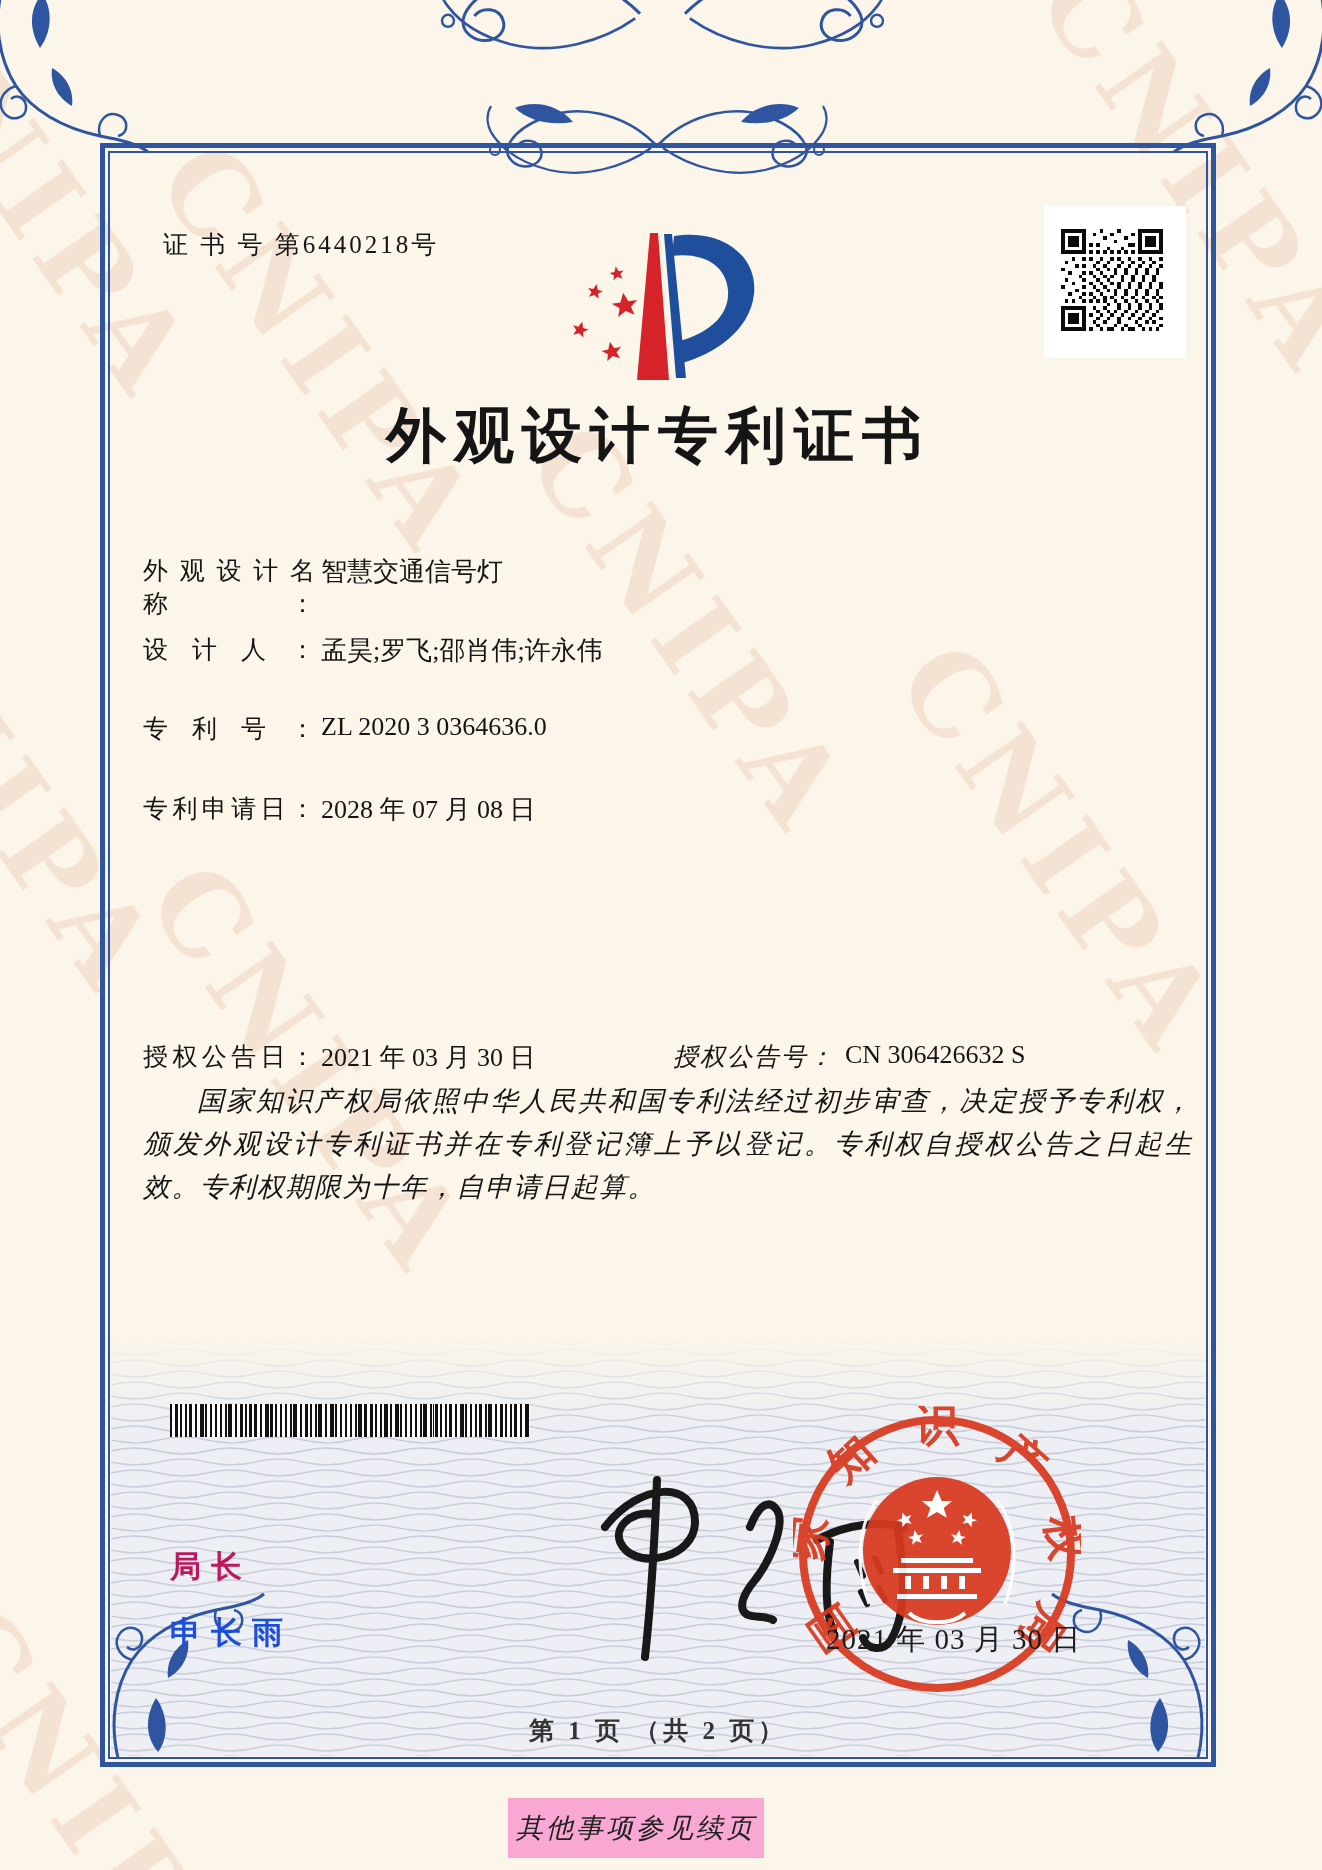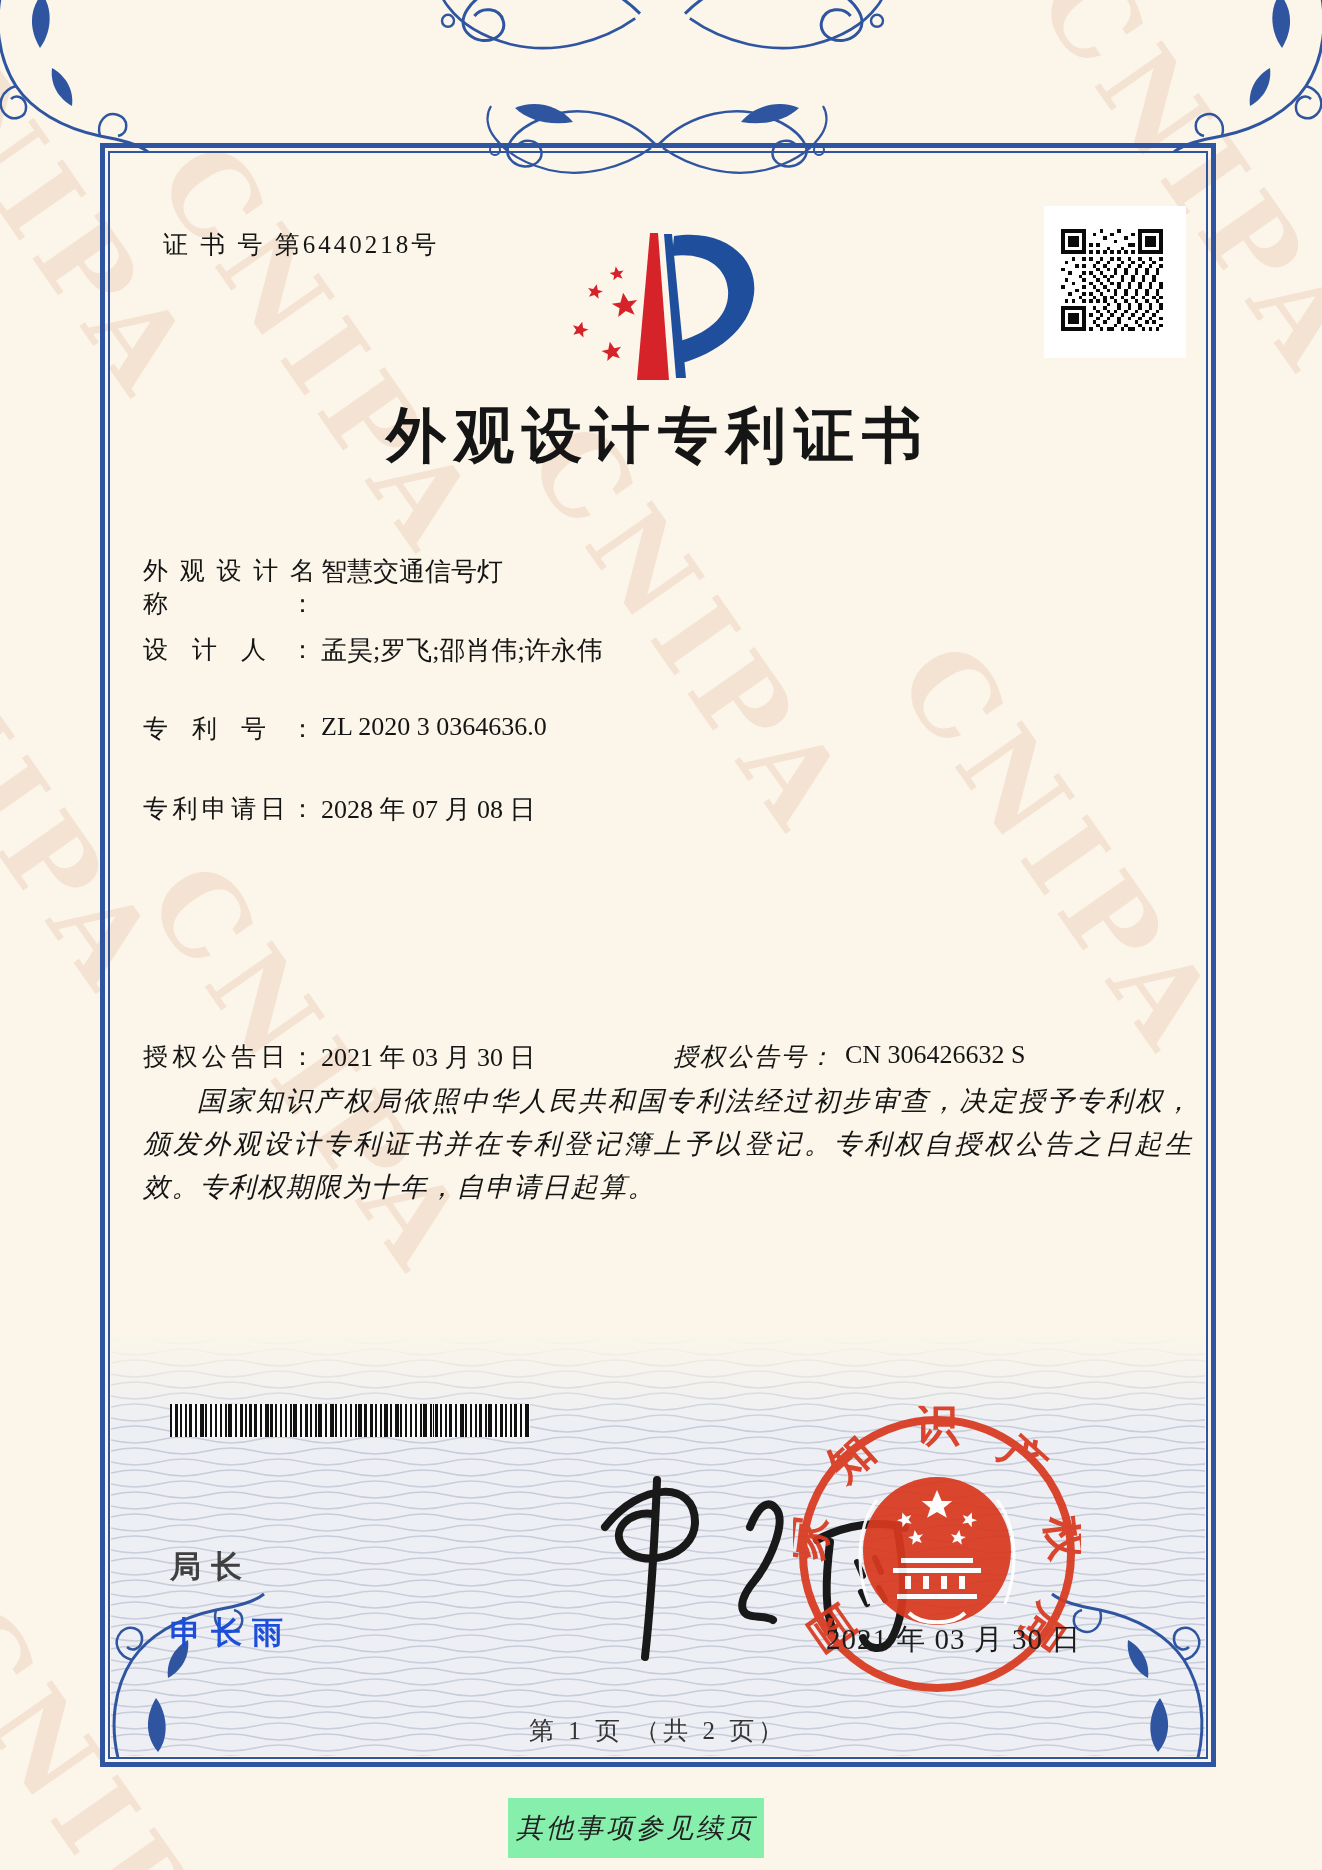--- a/index.html
+++ b/index.html
@@ -39,29 +39,29 @@
   .body-text{position:absolute;left:143px;top:1080px;width:1050px;z-index:6;}
   .body-text p{margin:0;font-size:27px;line-height:43px;letter-spacing:1.5px;
                text-indent:54px;text-align:justify;font-style:italic;}
   
   .barcode{position:absolute;left:170px;top:1404px;width:360px;height:33px;z-index:6;background-color:#fdfdfd;
     background-image:
       repeating-linear-gradient(90deg,transparent 0 10px,#111 10px 11px,transparent 11px 23px),
       repeating-linear-gradient(90deg,transparent 0 6px,#111 6px 8px,transparent 8px 13px),
       repeating-linear-gradient(90deg,#111 0 2px,transparent 2px 5px);}
   .sig-title{position:absolute;left:170px;top:1546px;font-family:"Liberation Sans","DejaVu Sans",sans-serif;
-             font-weight:bold;font-size:31px;letter-spacing:10px;color:#404040;z-index:6;}
+             font-weight:bold;font-size:31px;letter-spacing:10px;color:#be185d;z-index:6;}
   .sig-name{position:absolute;left:170px;top:1612px;font-family:"Liberation Sans","DejaVu Sans",sans-serif;
             font-weight:bold;font-size:31px;letter-spacing:10px;color:#1d4ed8;z-index:6;}
   .signature{position:absolute;left:545px;top:1462px;z-index:6;}
   .seal{position:absolute;left:793px;top:1406px;z-index:8;opacity:0.93;}
   .seal-date{position:absolute;left:826px;top:1620px;font-size:29px;letter-spacing:1px;color:#1c1c1c;z-index:9;}
   .page-info{position:absolute;left:100px;top:1714px;width:1116px;text-align:center;
-             font-size:25px;letter-spacing:4px;color:#333;z-index:6;}
-  .note-strip{position:absolute;left:508px;top:1798px;width:256px;height:60px;background:#86efac;z-index:6;}
+             font-size:25px;letter-spacing:4px;color:#333;z-index:6;font-weight:bold;}
+  .note-strip{position:absolute;left:508px;top:1798px;width:256px;height:60px;background:#f9a8d4;z-index:6;}
   .note-strip div{text-align:center;line-height:60px;font-size:27px;font-style:italic;letter-spacing:3px;color:#222;}
 </style>
 </head>
 <body>
 
 <div class="page">
 
   <svg width="0" height="0" style="position:absolute">
     <defs>
       <g id="star5">

